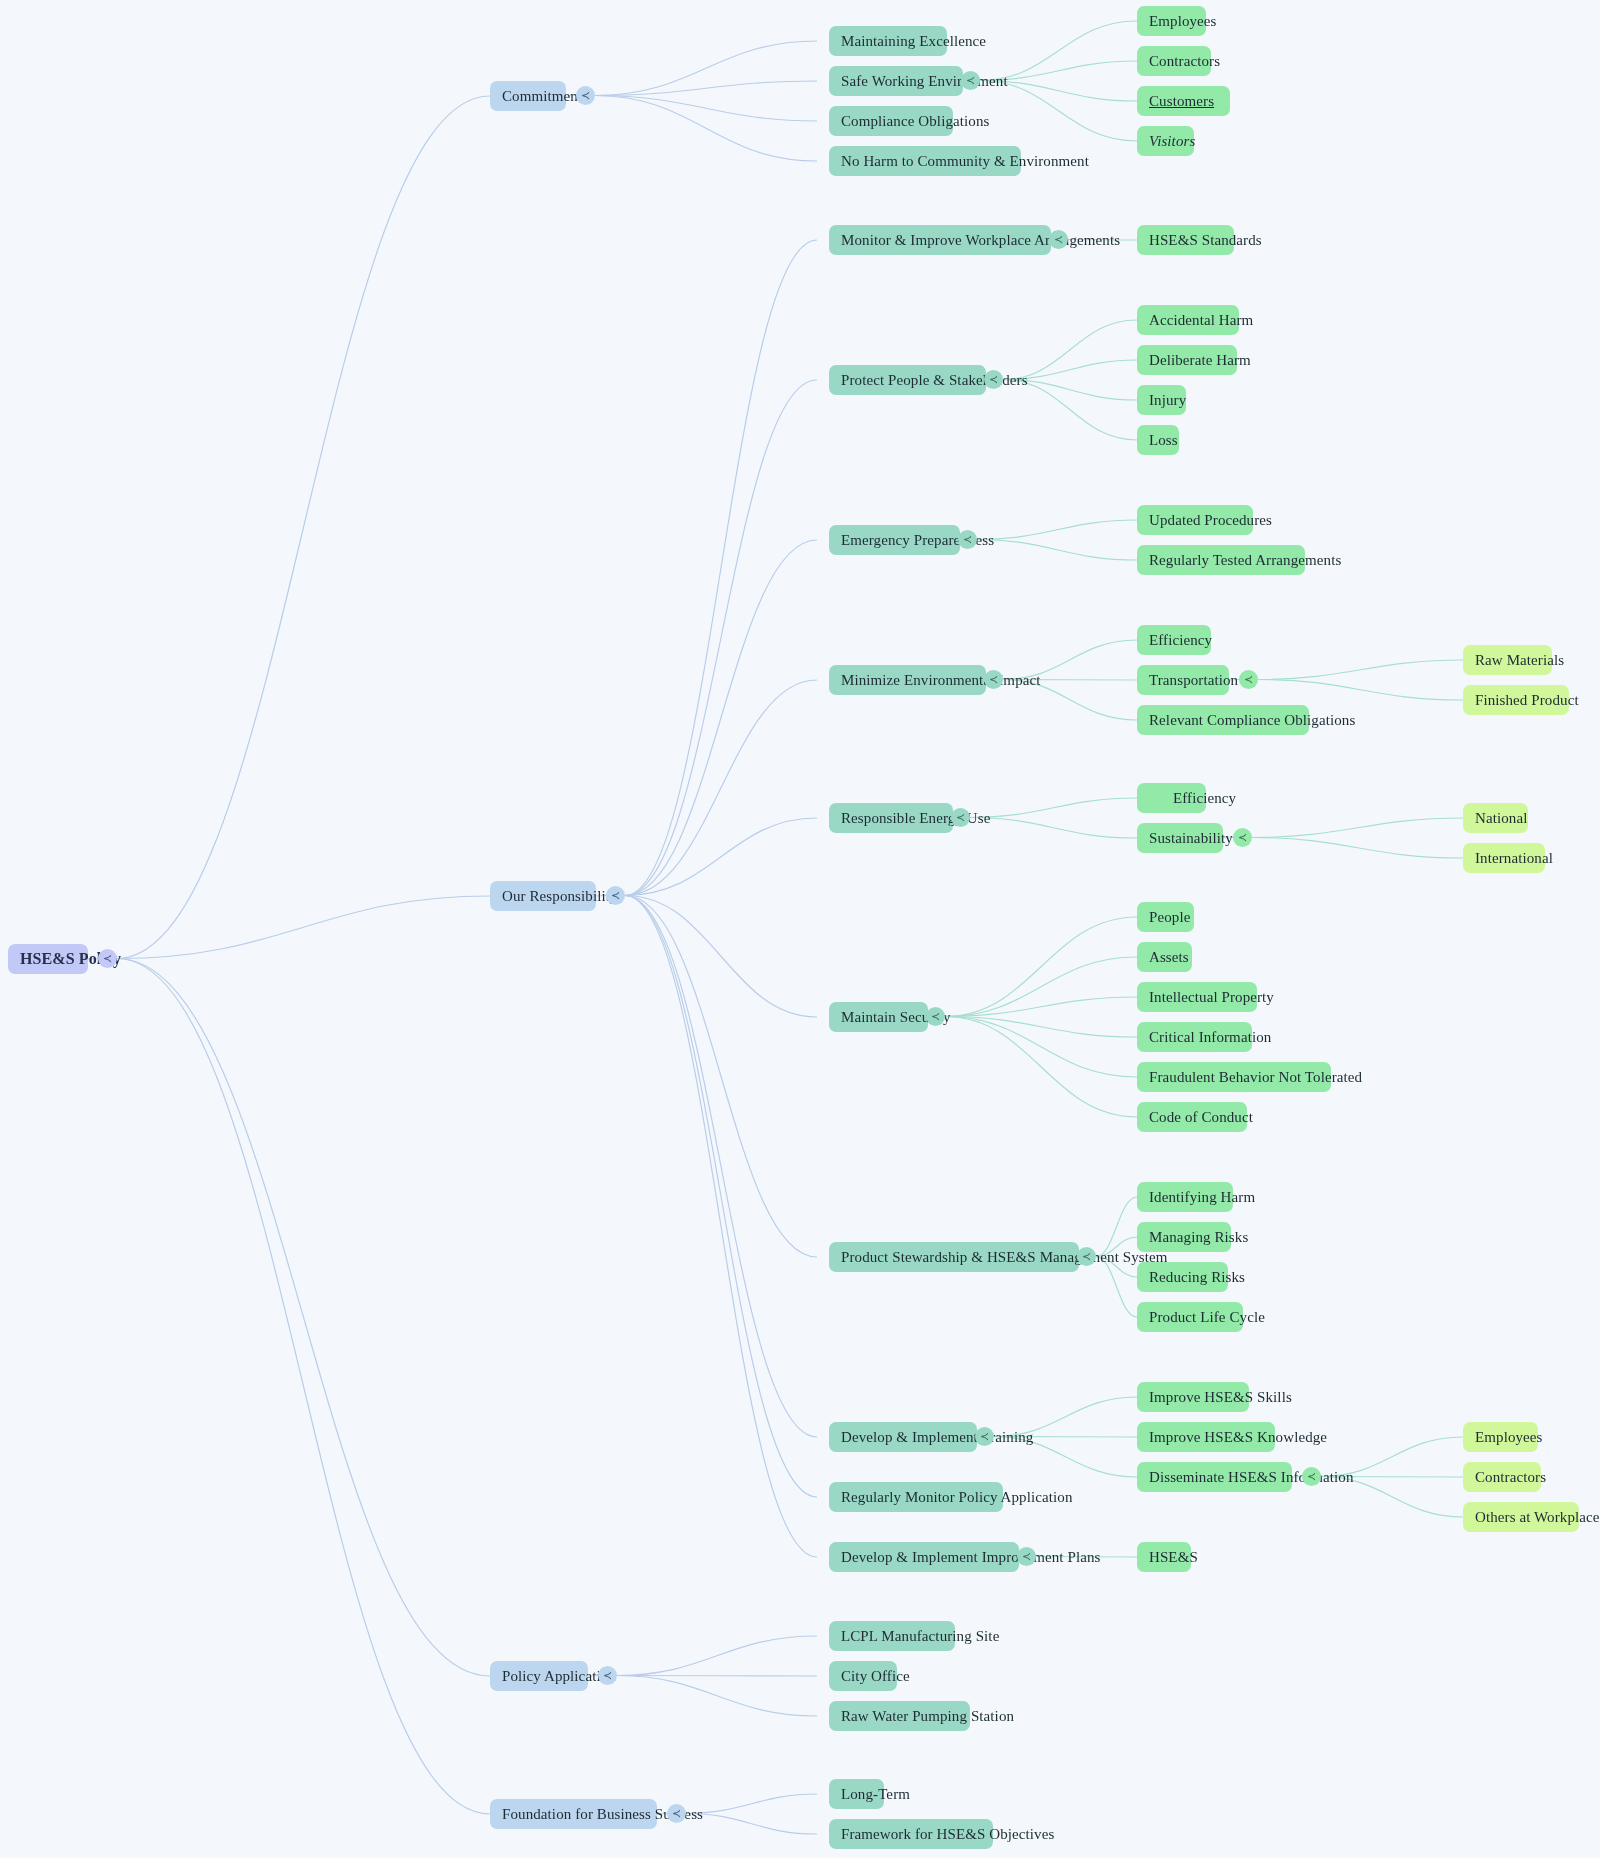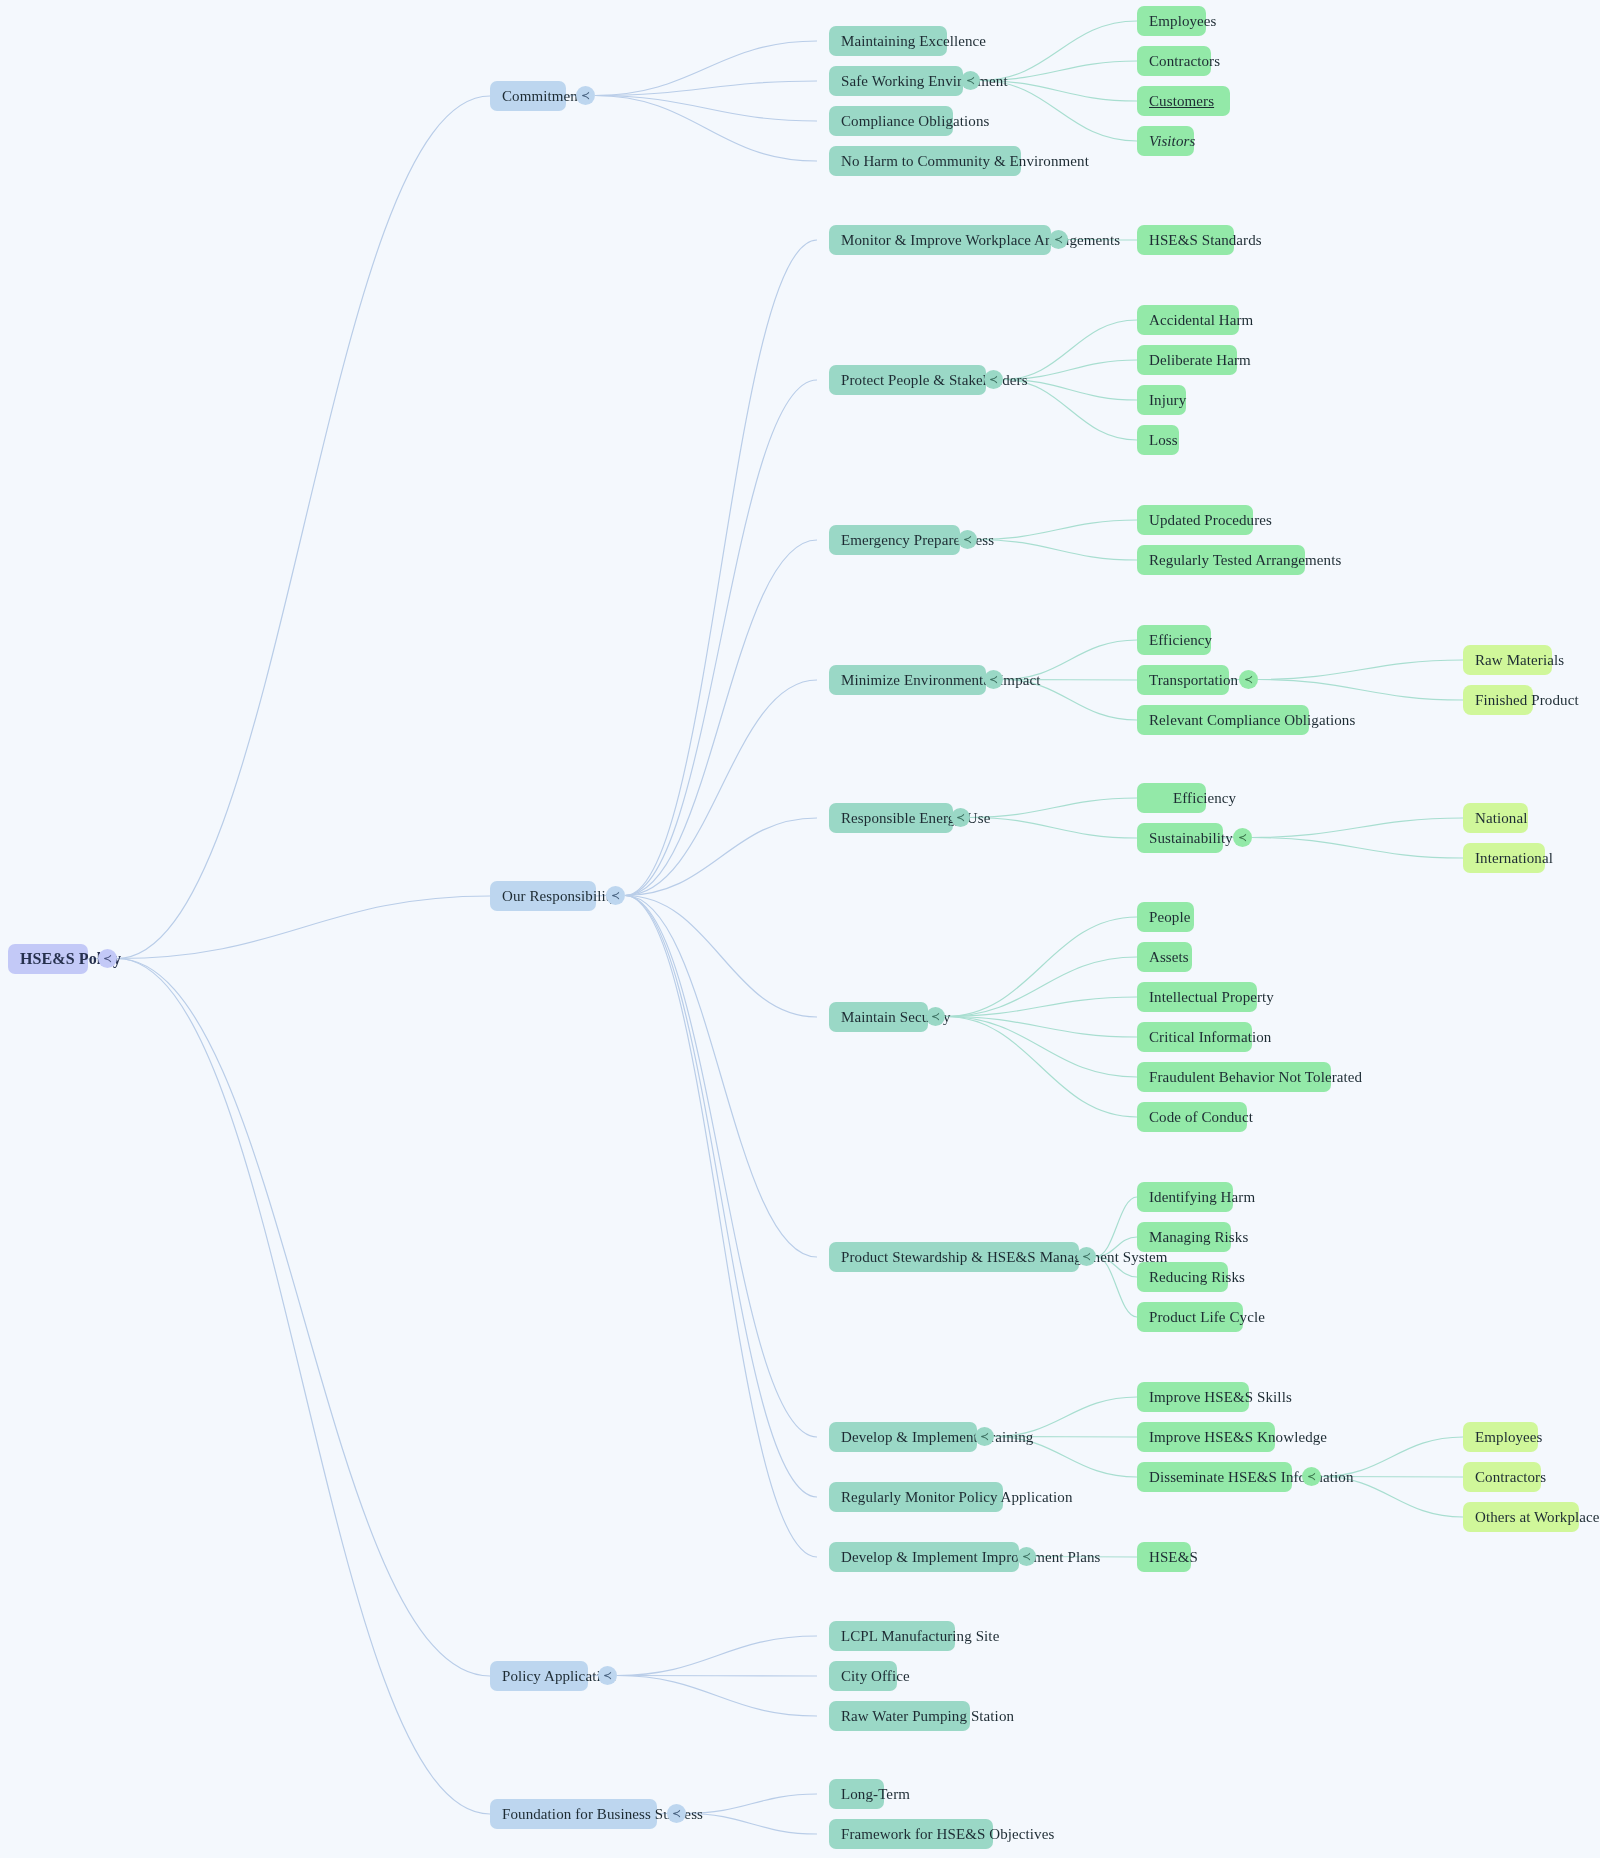--- a/index.html
+++ b/index.html
@@ -145,21 +145,21 @@
     <div class="node lvl3" style="left: 1137px; top: 345px; width: 100px;">Deliberate Harm</div>
     <div class="node lvl3" style="left: 1137px; top: 385px; width: 49px;">Injury</div>
     <div class="node lvl3" style="left: 1137px; top: 425px; width: 42px;">Loss</div>
     <div class="node lvl2" style="left: 817px; top: 525px; width: 131px;">Emergency Preparedness</div>
     <div class="node lvl3" style="left: 1137px; top: 505px; width: 116px;">Updated Procedures</div>
     <div class="node lvl3" style="left: 1137px; top: 545px; width: 168px;">Regularly Tested Arrangements</div>
     <div class="node lvl2" style="left: 817px; top: 665px; width: 157px;">Minimize Environmental Impact</div>
     <div class="node lvl3" style="left: 1137px; top: 625px; width: 74px;">Efficiency</div>
     <div class="node lvl3" style="left: 1137px; top: 665px; width: 92px;">Transportation</div>
     <div class="node lvl4" style="left: 1463px; top: 645px; width: 89px;">Raw Materials</div>
-    <div class="node lvl4" style="left: 1463px; top: 685px; width: 70px; border-radius: 8px;">Finished Product</div>
+    <div class="node lvl4" style="left: 1463px; top: 685px; width: 106px;">Finished Product</div>
     <div class="node lvl3" style="left: 1137px; top: 705px; width: 172px;">Relevant Compliance Obligations</div>
     <div class="node lvl2" style="left: 817px; top: 803px; width: 124px;">Responsible Energy Use</div>
     <div class="node lvl3" style="left: 1137px; top: 783px; width: 69px; padding-left: 36px;">Efficiency</div>
     <div class="node lvl3" style="left: 1137px; top: 823px; width: 86px;">Sustainability</div>
     <div class="node lvl4" style="left: 1463px; top: 803px; width: 65px;">National</div>
     <div class="node lvl4" style="left: 1463px; top: 843px; width: 82px;">International</div>
     <div class="node lvl2" style="left: 817px; top: 1002px; width: 99px;">Maintain Security</div>
     <div class="node lvl3" style="left: 1137px; top: 902px; width: 57px;">People</div>
     <div class="node lvl3" style="left: 1137px; top: 942px; width: 55px;">Assets</div>
     <div class="node lvl3" style="left: 1137px; top: 982px; width: 120px;">Intellectual Property</div>

